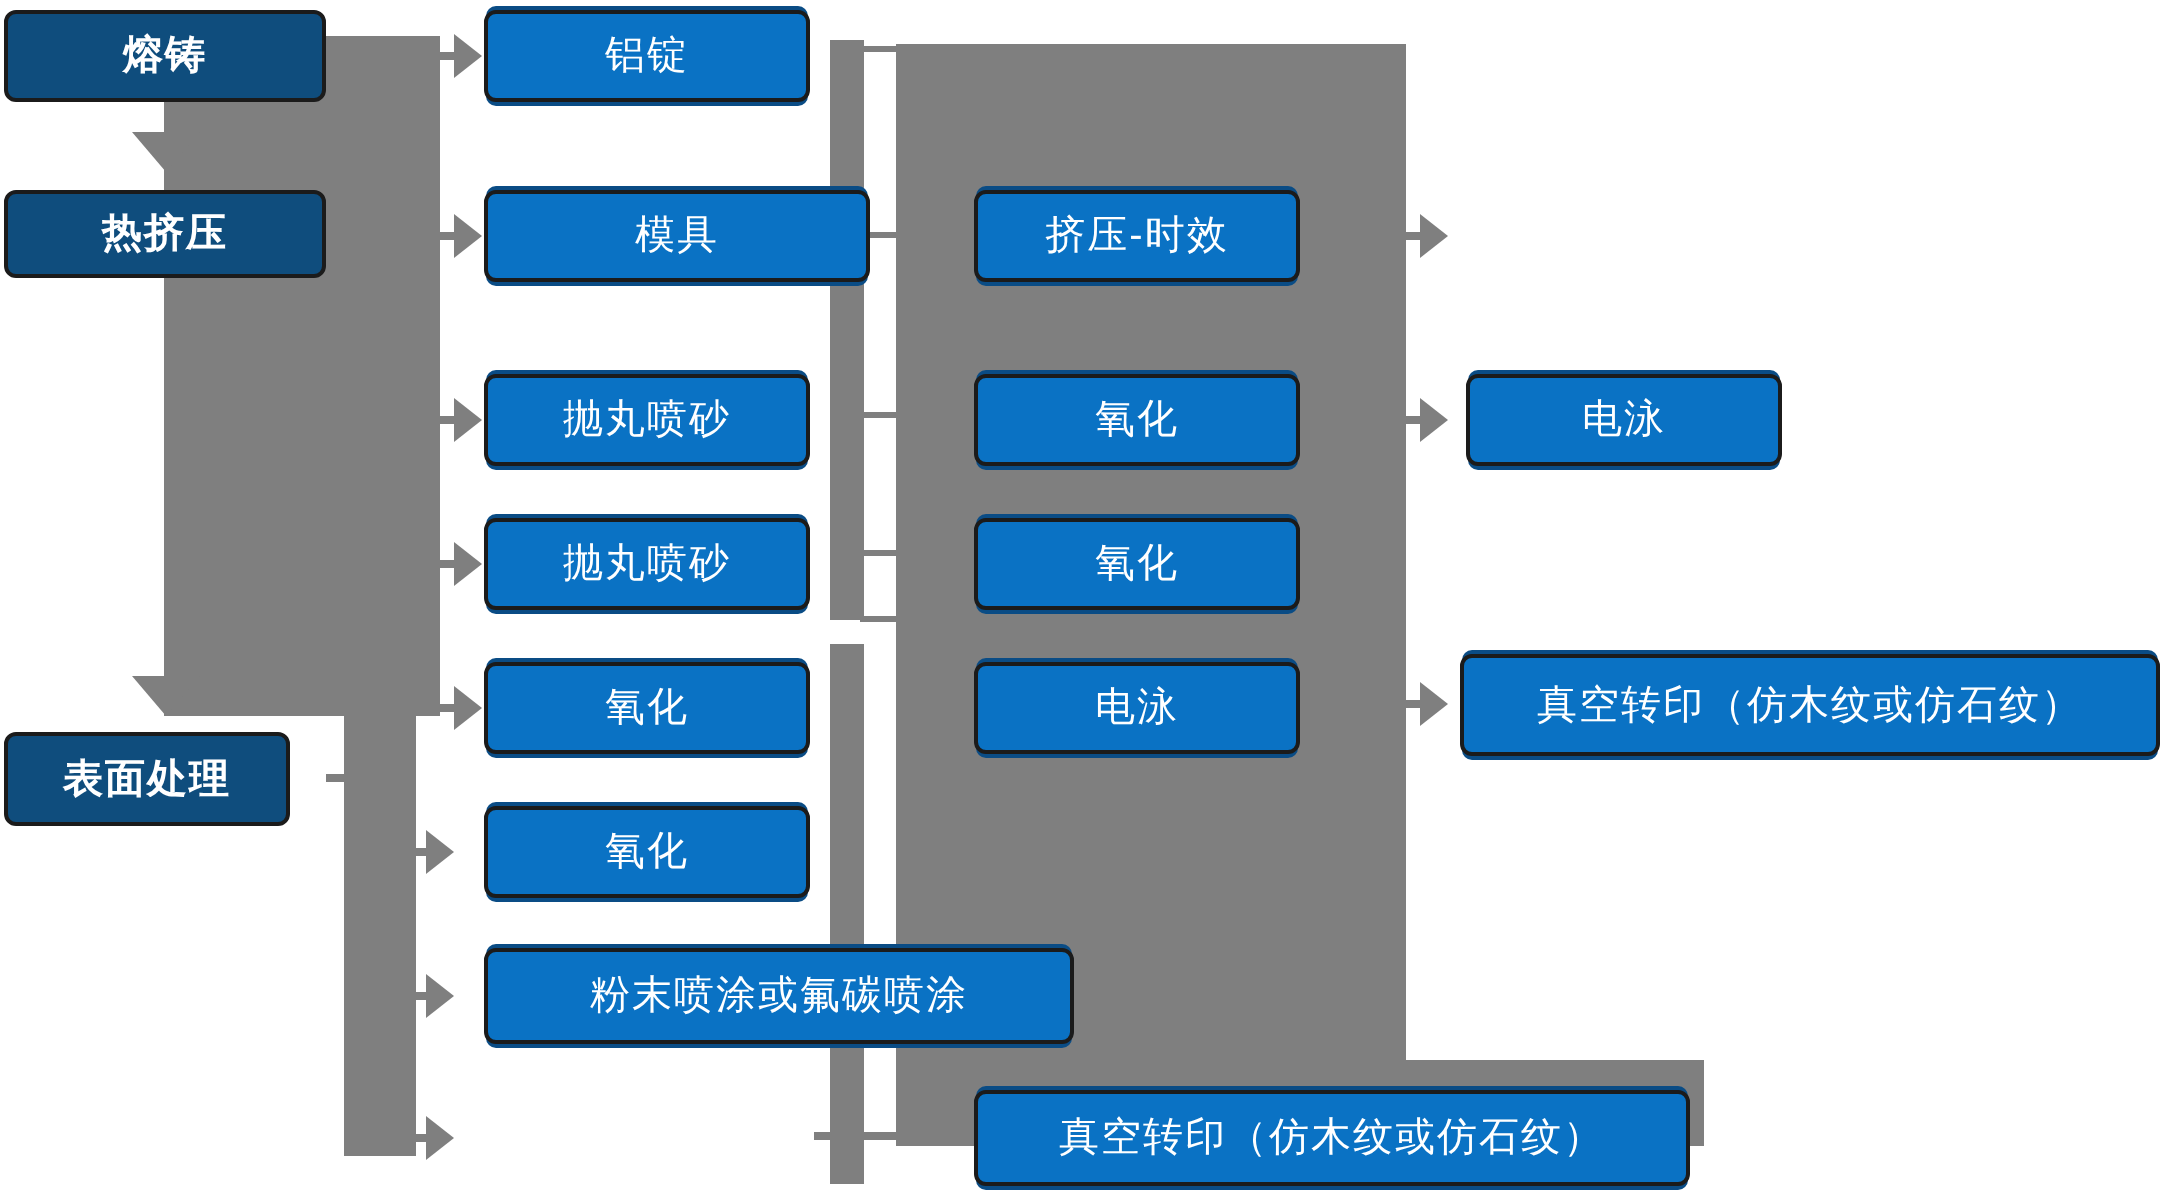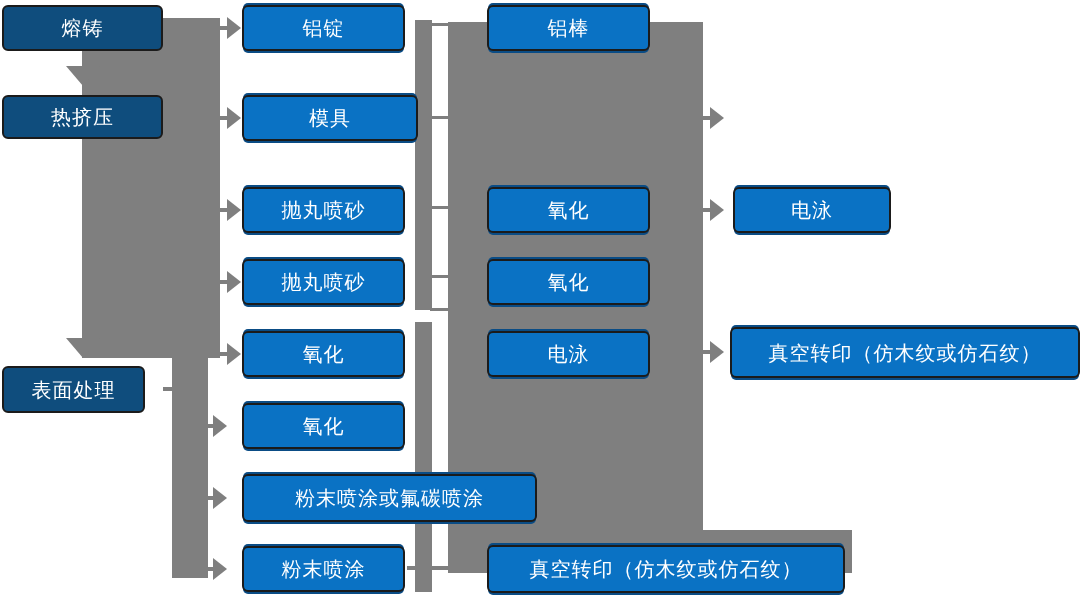--- a/index.html
+++ b/index.html
@@ -25,21 +25,21 @@
     box-sizing:border-box;
     color:var(--node-text);
     font-size:20px;
     line-height:1;
     letter-spacing:1px;
     border:2px solid var(--node-border);
     border-radius:6px;
     z-index:2;
     white-space:nowrap;
   }
-  .node.dark{background:var(--node-dark);}
+  .node.dark{background:var(--node-dark);font-weight:bold;}
   .node.blue{
     background:var(--node-blue);
     box-shadow:0 3px 0 -1px var(--node-shadow),0 -3px 0 -1px var(--node-shadow);
     text-align:right;
   }
   .conn{position:absolute;background:var(--connector-gray);z-index:1;}
   
   .rarrow{position:absolute;width:22px;height:22px;z-index:1;}
   .rarrow::before{
     content:"";position:absolute;left:0;top:9px;width:12px;height:4px;
@@ -90,29 +90,28 @@
 
   <div class="rarrow" style="left:701px;top:107px"></div>
   <div class="rarrow" style="left:701px;top:199px"></div>
   <div class="rarrow" style="left:701px;top:341px"></div>
 
   <div class="node dark" style="left:2px;top:5px;width:161px;height:46px">熔铸</div>
   <div class="node dark" style="left:2px;top:95px;width:161px;height:44px">热挤压</div>
   <div class="node dark" style="left:2px;top:366px;width:143px;height:47px">表面处理</div>
 
   <div class="node blue" style="left:242px;top:5px;width:163px;height:46px">铝锭</div>
-  <div class="node blue" style="left:242px;top:95px;width:176px;height:46px">模具</div>
+  <div class="node blue" style="left:242px;top:95px;width:193px;height:46px">模具</div>
   <div class="node blue" style="left:242px;top:187px;width:163px;height:46px">抛丸喷砂</div>
   <div class="node blue" style="left:242px;top:259px;width:163px;height:46px">抛丸喷砂</div>
   <div class="node blue" style="left:242px;top:331px;width:163px;height:46px">氧化</div>
   <div class="node blue" style="left:242px;top:403px;width:163px;height:46px">氧化</div>
   <div class="node blue" style="left:242px;top:474px;width:295px;height:48px">粉末喷涂或氟碳喷涂</div>
-  <div class="node blue" style="left:242px;top:546px;width:163px;height:46px">粉末喷涂</div>
 
-  <div class="node blue" style="left:487px;top:5px;width:163px;height:46px">铝棒</div>
+  <div class="node blue" style="left:487px;top:95px;width:163px;height:46px">挤压-时效</div>
   <div class="node blue" style="left:487px;top:187px;width:163px;height:46px">氧化</div>
   <div class="node blue" style="left:487px;top:259px;width:163px;height:46px">氧化</div>
   <div class="node blue" style="left:487px;top:331px;width:163px;height:46px">电泳</div>
   <div class="node blue" style="left:487px;top:545px;width:358px;height:48px">真空转印（仿木纹或仿石纹）</div>
 
   <div class="node blue" style="left:733px;top:187px;width:158px;height:46px">电泳</div>
   <div class="node blue" style="left:730px;top:327px;width:350px;height:51px">真空转印（仿木纹或仿石纹）</div>
 
 </div>
 

